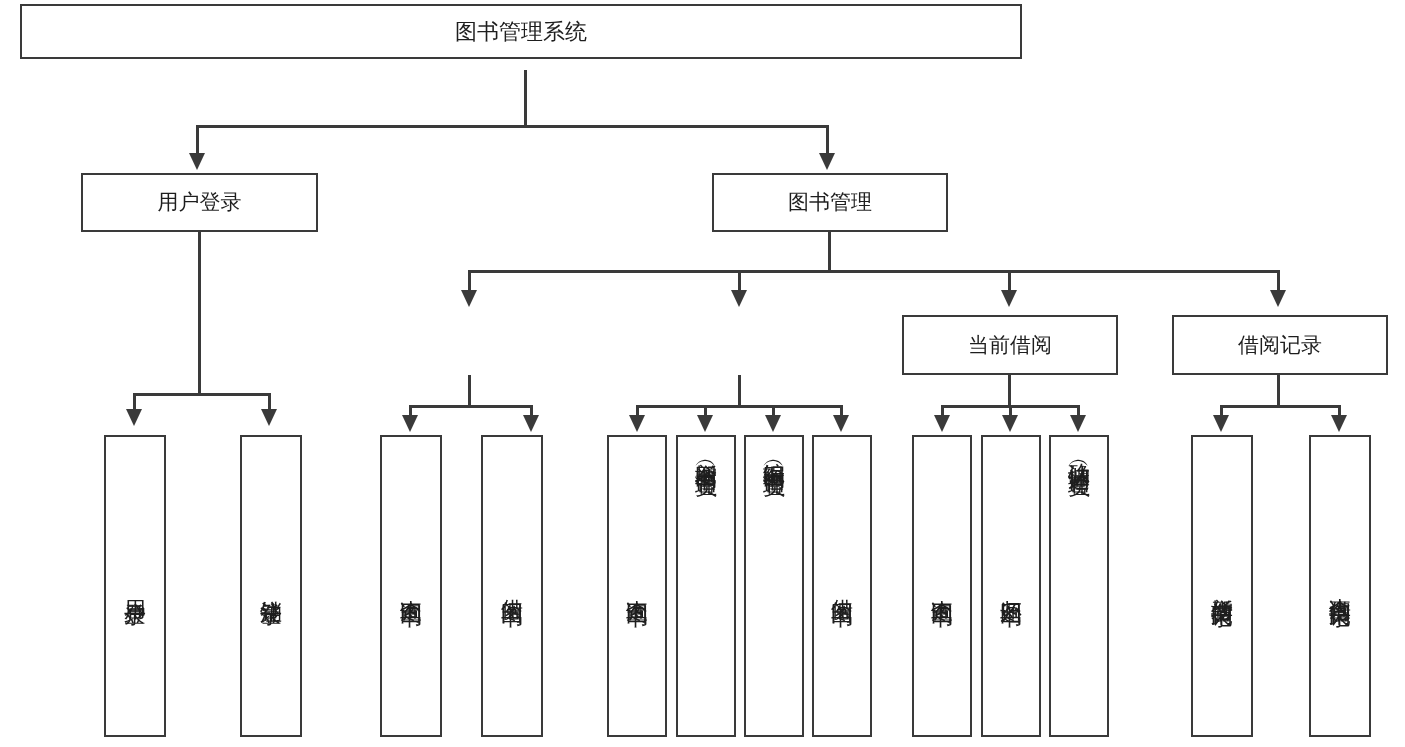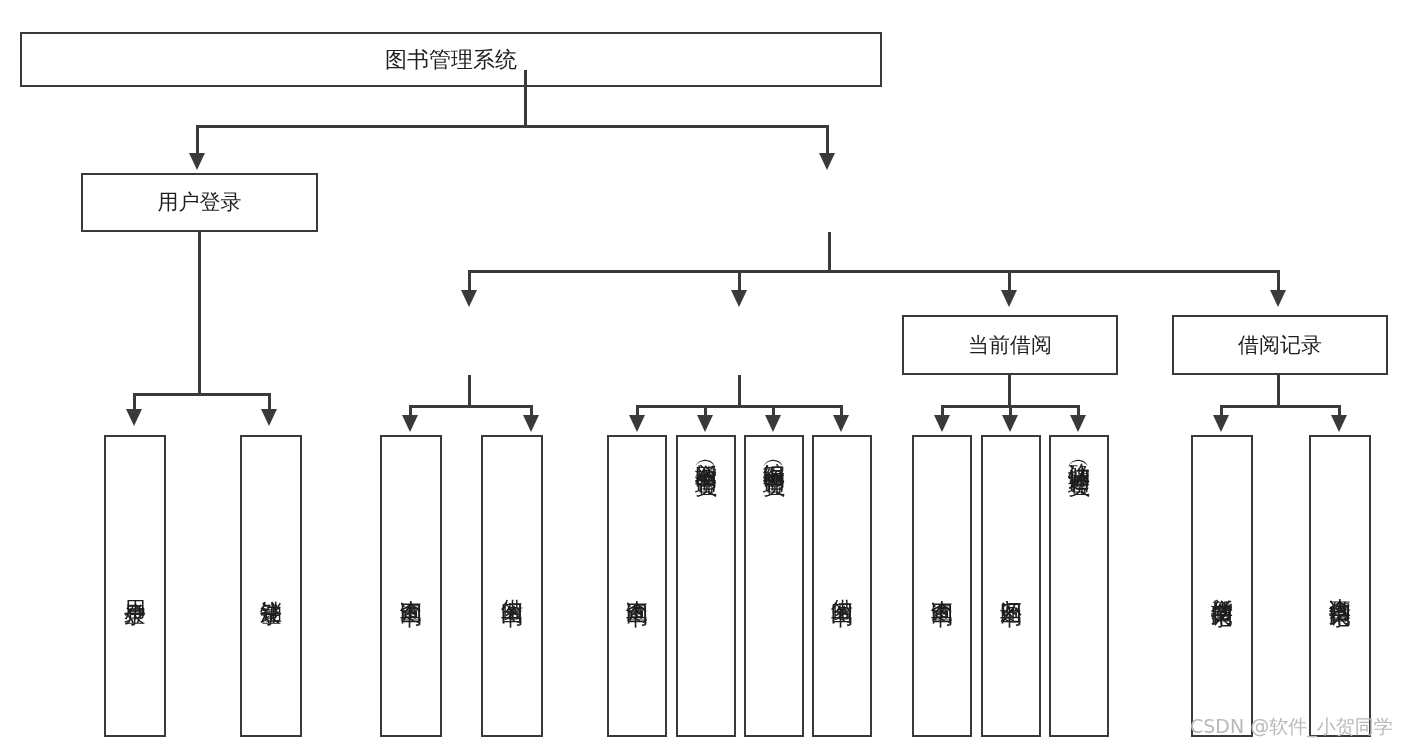--- a/index.html
+++ b/index.html
@@ -90,38 +90,41 @@
     font-family: "DejaVu Sans", "Liberation Sans", sans-serif;
     white-space: nowrap;
     user-select: none;
   }
 </style>
 </head>
 <body>
 
 <div id="canvas">
 
-  <div class="node h-node root" style="left:20px; top:32px; width:862px; height:55px;justify-content:center;">
+  <div class="node h-node root" style="left:20px; top:4px; width:1002px; height:55px;justify-content:center;">
     <span class="lbl">图书管理系统</span>
   </div>
 
   <div class="vline" style="left:524px; top:70px; width:3px; height:55px;"></div>
 
   <div class="hline" style="left:196px; top:125px; width:633px; height:3px;"></div>
 
   <div class="vline" style="left:196px; top:125px; width:3px; height:30px;"></div>
   <div class="arrow" style="left:189px; top:153px;"></div>
 
   <div class="vline" style="left:826px; top:125px; width:3px; height:30px;"></div>
   <div class="arrow" style="left:819px; top:153px;"></div>
 
   <div class="node h-node" style="left:81px; top:173px; width:237px; height:59px;">
     <span class="lbl">用户登录</span>
   </div>
 
+  <div class="node h-node" style="left:712px; top:173px; width:236px; height:59px;">
+    <span class="lbl">图书管理</span>
+  </div>
 
   <div class="vline" style="left:198px; top:232px; width:3px; height:164px;"></div>
   <div class="hline" style="left:133px; top:393px; width:137px; height:3px;"></div>
   <div class="vline" style="left:133px; top:393px; width:3px; height:18px;"></div>
   <div class="arrow" style="left:126px; top:409px;"></div>
   <div class="vline" style="left:268px; top:393px; width:3px; height:18px;"></div>
   <div class="arrow" style="left:261px; top:409px;"></div>
 
   <div class="vline" style="left:828px; top:232px; width:3px; height:40px;"></div>
   <div class="hline" style="left:468px; top:270px; width:812px; height:3px;"></div>
@@ -212,15 +215,14 @@
     <span class="lbl">确认归还（管理员）</span>
   </div>
 
   <div class="node v-node" style="left:1191px; top:435px; width:62px; height:302px;">
     <span class="lbl">新增借阅记录</span>
   </div>
   <div class="node v-node" style="left:1309px; top:435px; width:62px; height:302px;">
     <span class="lbl">查询借阅记录</span>
   </div>
 
-  <div id="watermark" style="left:1190px; top:714px;">CSDN @软件_小贺同学</div>
 
 </div>
 
 </body></html>

